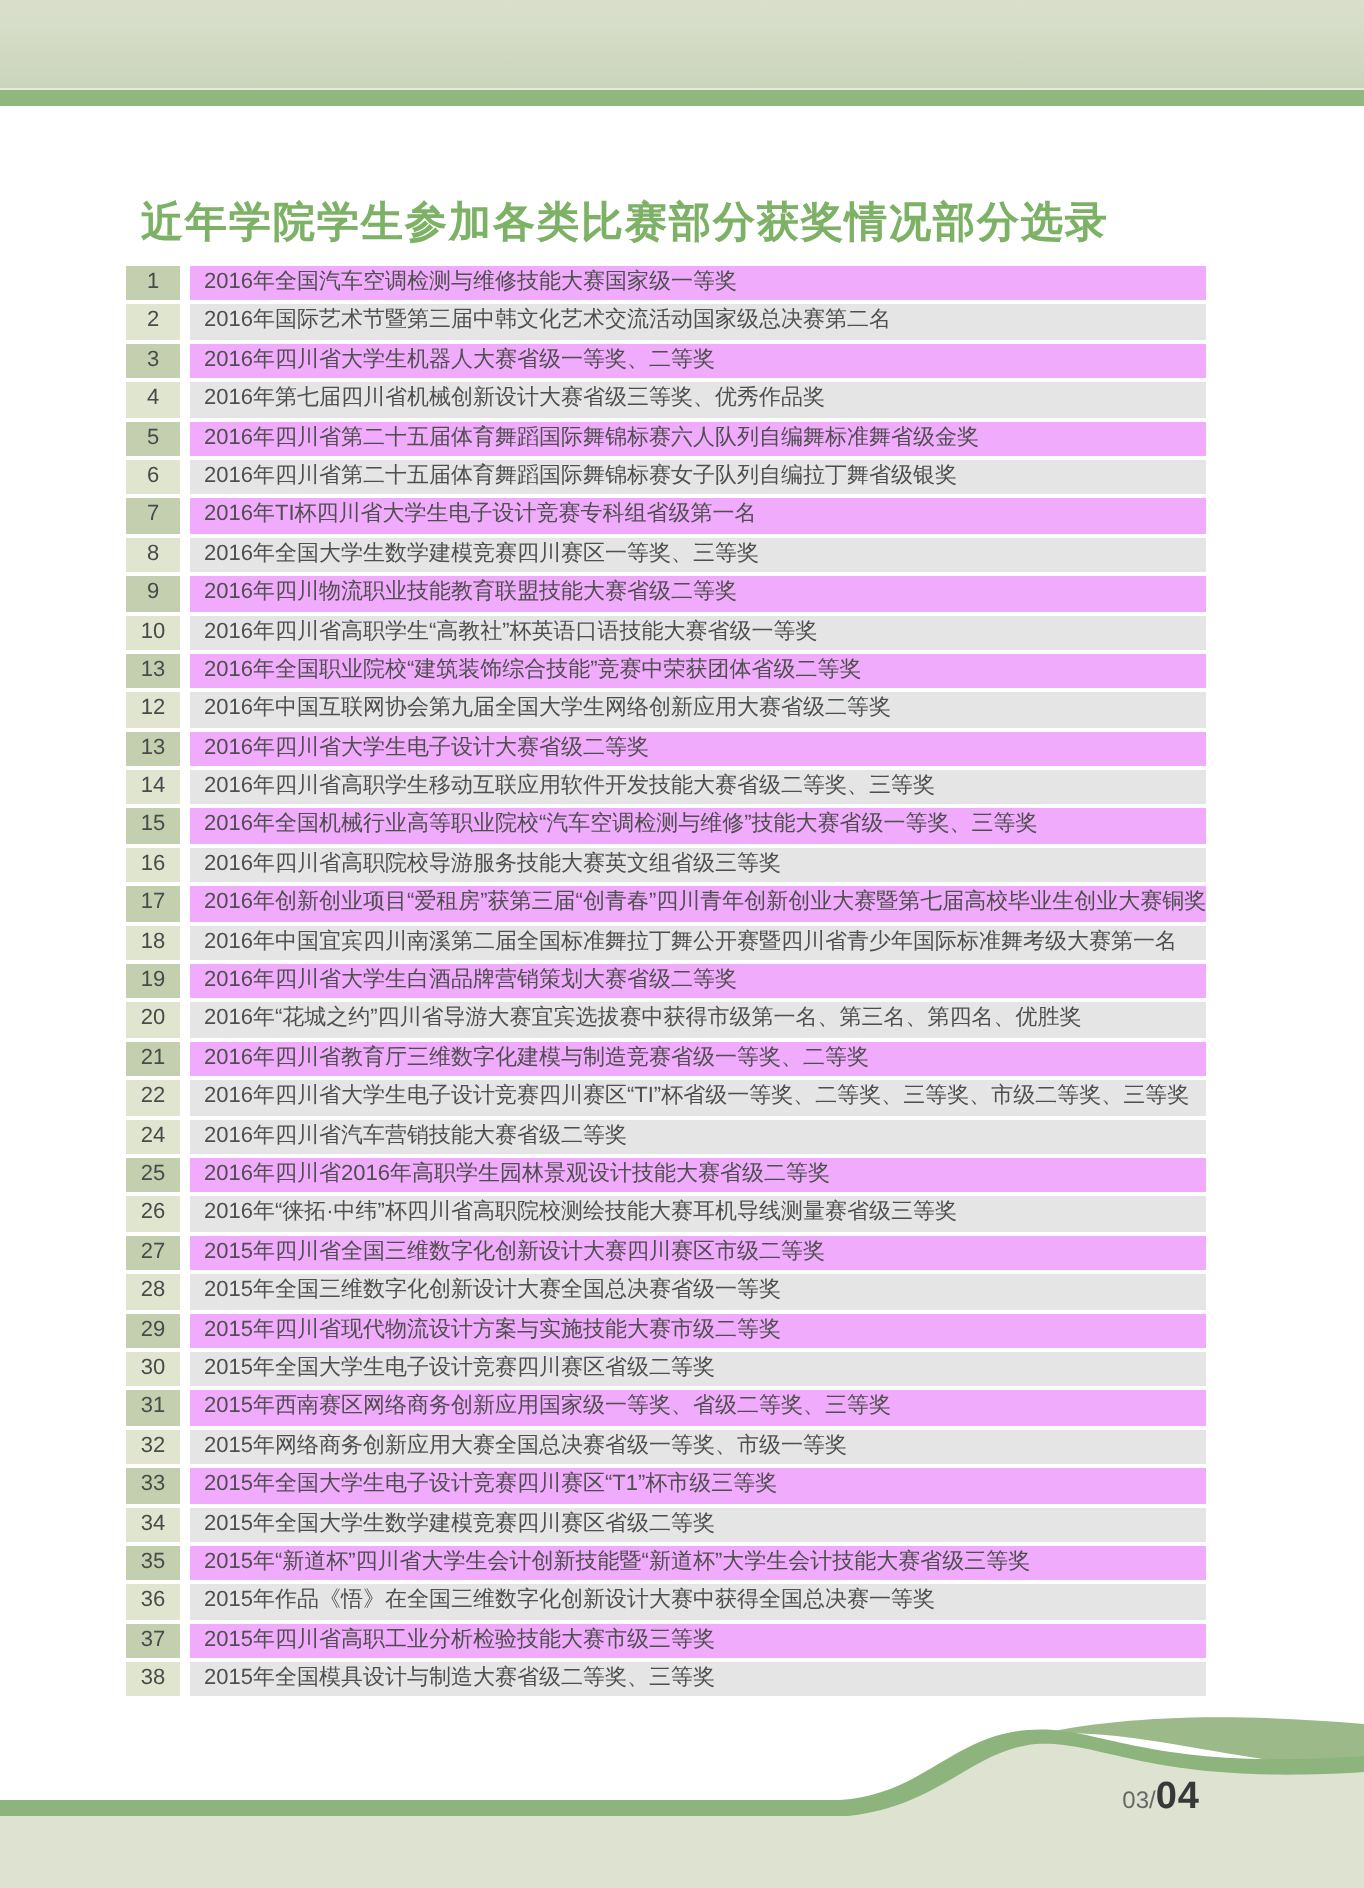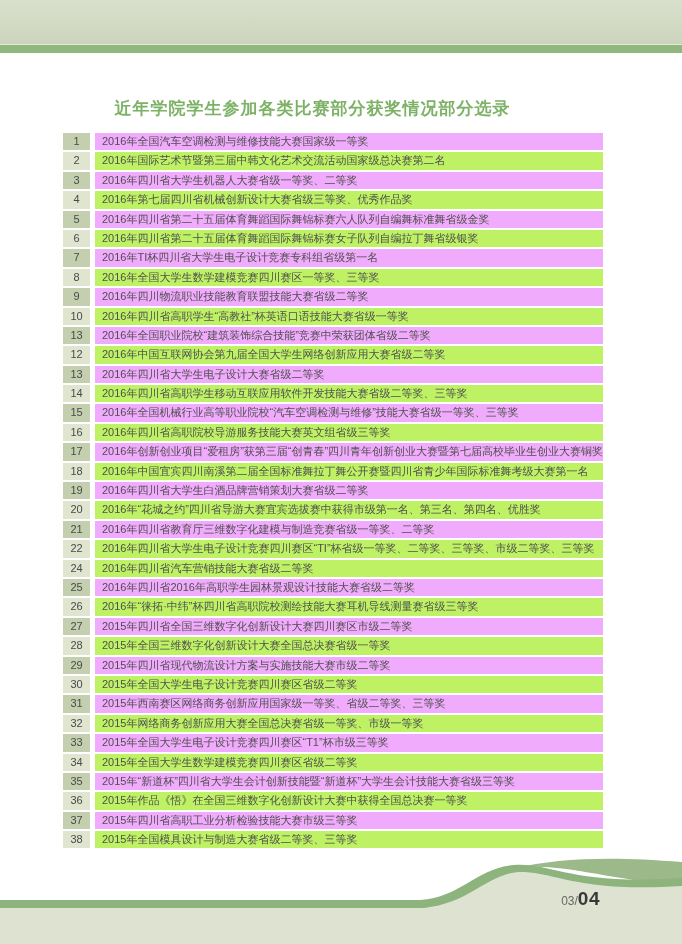--- a/index.html
+++ b/index.html
@@ -16,21 +16,21 @@
   .top-strip{
     position:absolute;top:44px;left:0;width:682px;height:8px;
     background:#8fb77e;
     border-top:1px solid #e4e9da;
   }
   
   .page-title{
     position:absolute;top:97px;left:0;width:625px;
     text-align:center;
     color:#7db266;
-    font-size:17px;font-weight:bold;letter-spacing:1px;
+    font-size:21px;font-weight:bold;letter-spacing:1px;
   }
   
   .awards-table{
     position:absolute;top:133px;left:63px;width:540px;
   }
   .t-row{
     display:flex;
     height:17.4px;line-height:17.4px;
     margin-bottom:2px;
     font-size:11px;color:#4f4f4f;
@@ -40,21 +40,21 @@
     color:#4a4a4a;
   }
   .t-row .gap{width:5px;flex:0 0 5px;background:#ffffff;}
   .t-row .txt{
     flex:1 1 auto;padding-left:7px;
     white-space:nowrap;overflow:hidden;
   }
   .t-row.odd  .num{background:#c3cfae;}
   .t-row.odd  .txt{background:#f0abfc;}
   .t-row.even .num{background:#dfe5cf;}
-  .t-row.even .txt{background:#bef264;}
+  .t-row.even .txt{background:#e5e5e5;}
   
   .footer-art{position:absolute;left:0;top:856px;width:682px;height:88px;}
   .page-no{
     position:absolute;top:888px;left:540px;width:60px;
     display:flex;align-items:baseline;justify-content:flex-end;
   }
   .page-no .cur{font-size:12px;color:#676767;}
   .page-no .tot{font-size:19px;font-weight:bold;color:#383838;letter-spacing:0.5px;}
 </style>
 </head>

